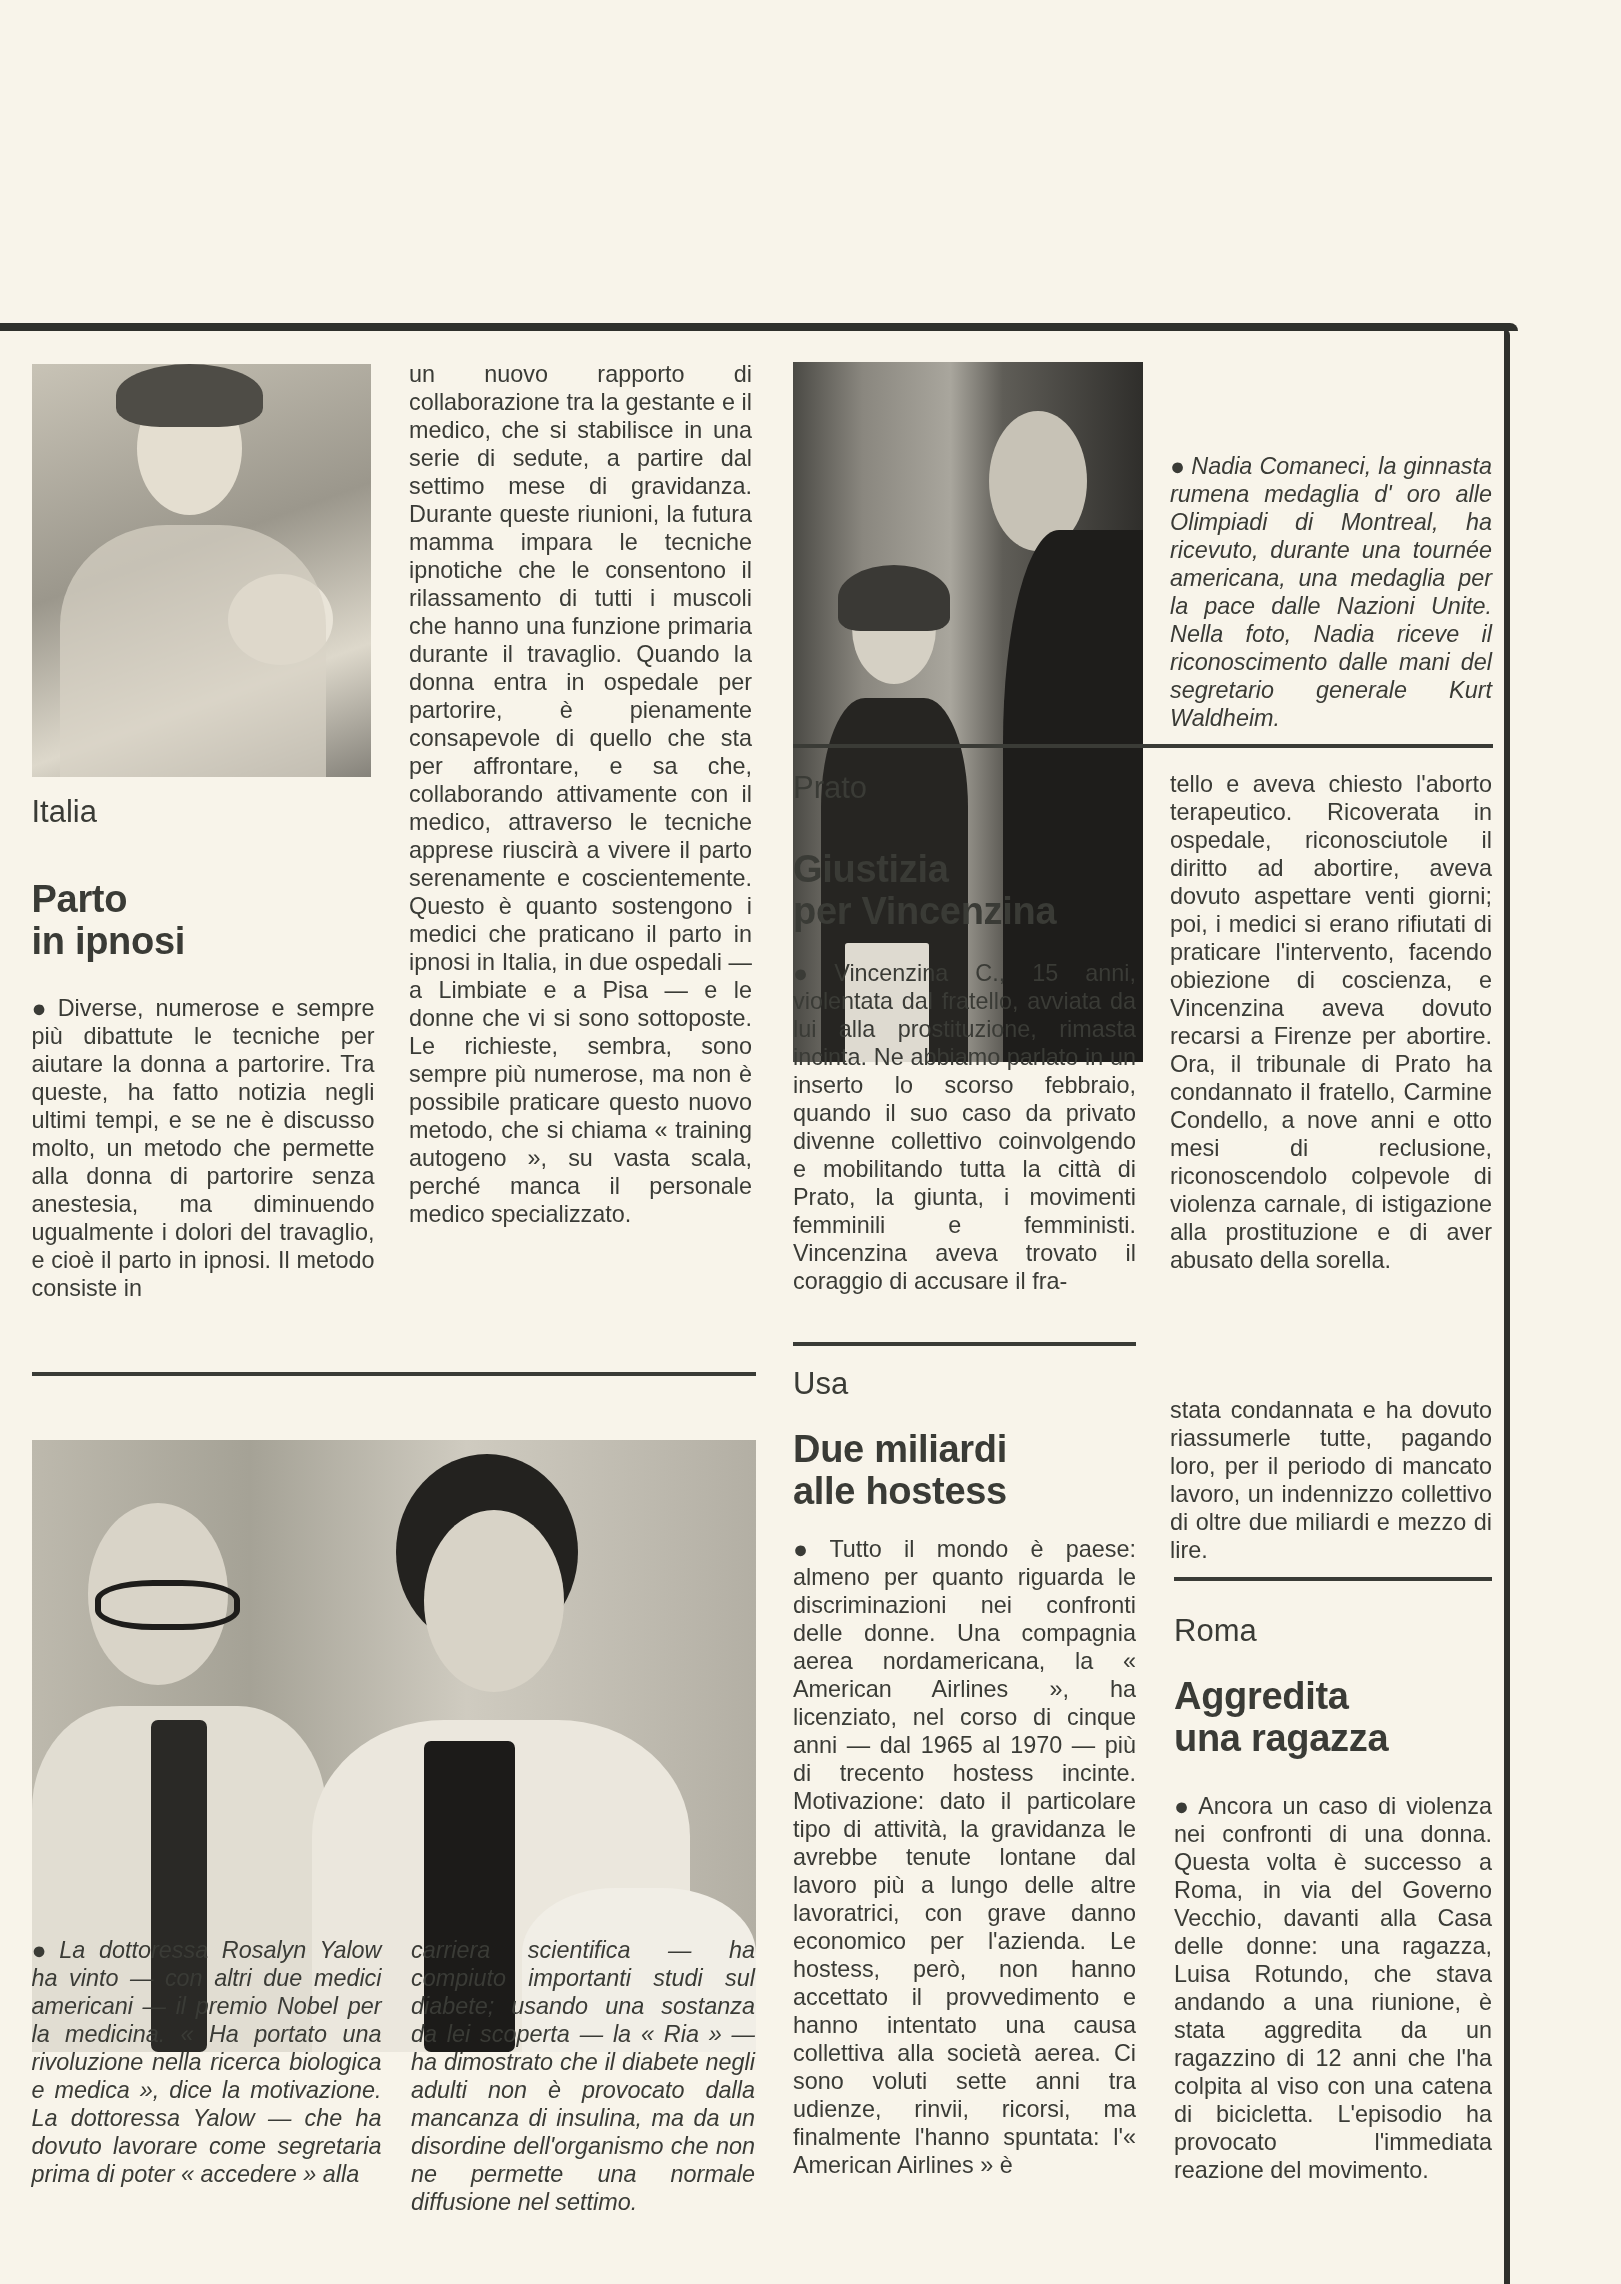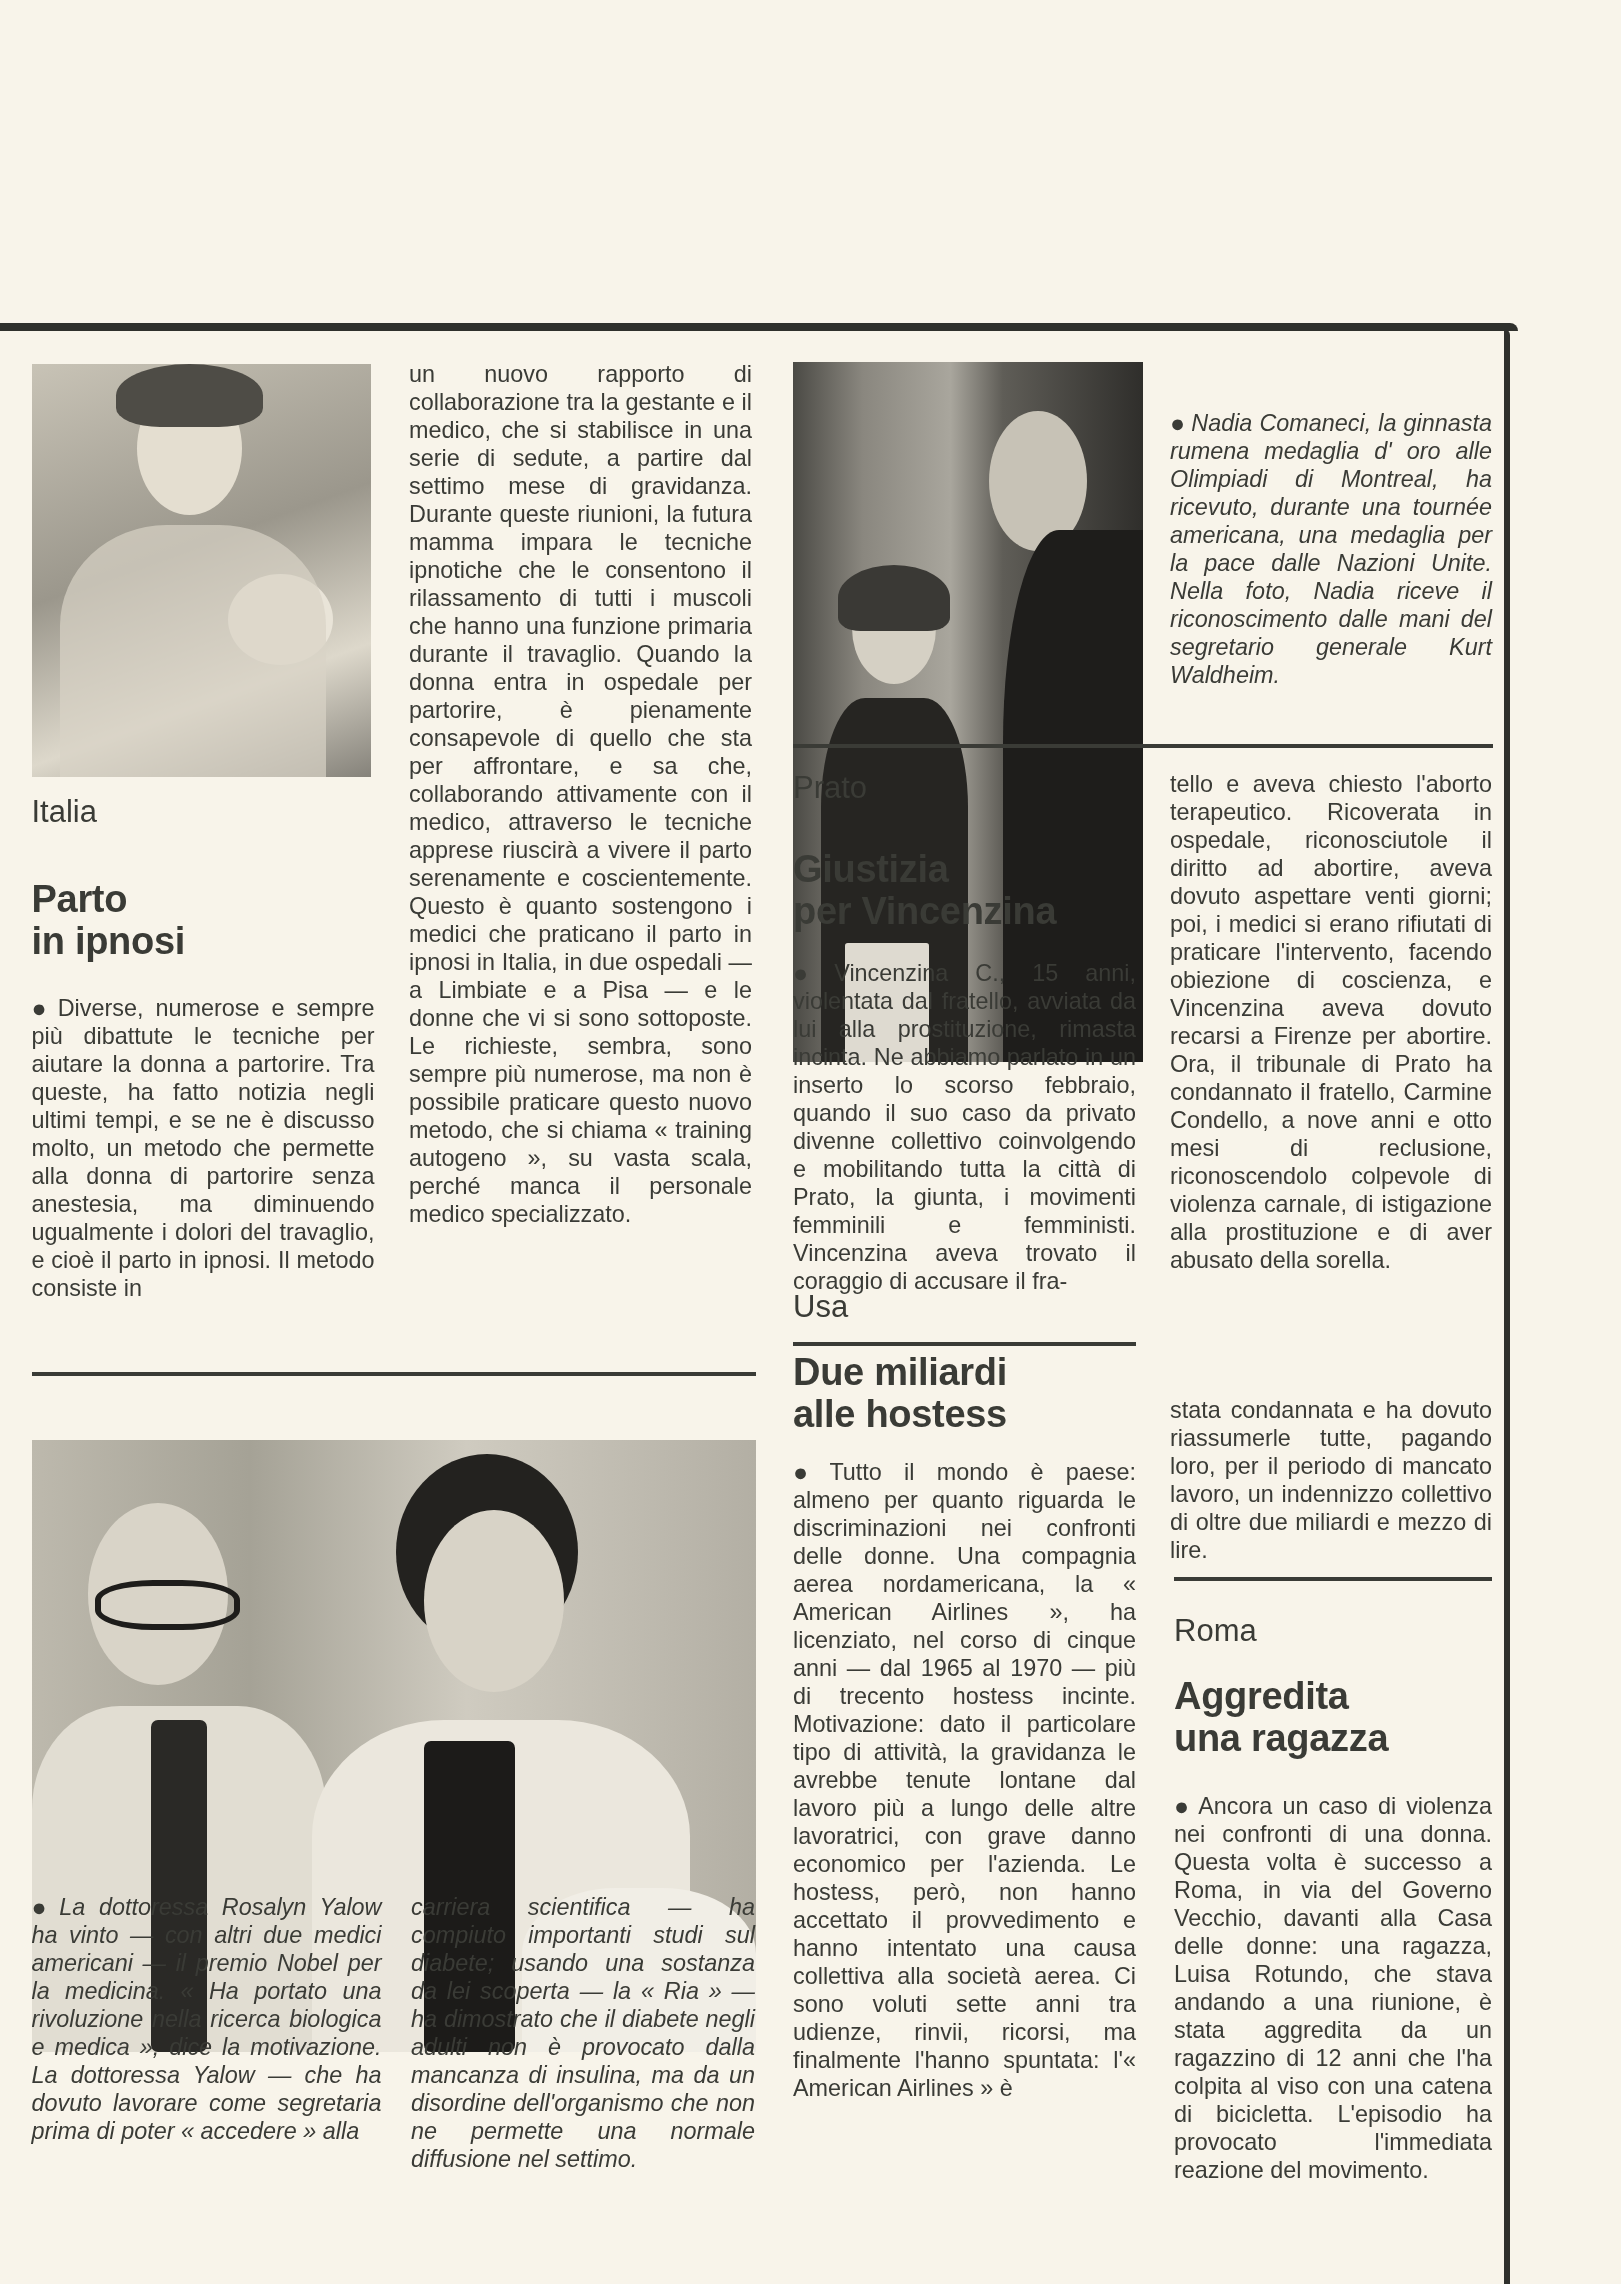--- a/index.html
+++ b/index.html
@@ -21,21 +21,21 @@
   .rule { height: 3.5px; background: #3a3b36; }
   .photo {
     background: linear-gradient(135deg, #9d9c95 0%, #6b6a64 40%, #c9c7bf 70%, #55544f 100%);
     overflow: hidden;
   }
   .photo .shape { position: absolute; border-radius: 50%; }
   .body-text {
     font-size: 23.4px; line-height: 28px; text-align: justify;
     hyphens: manual;
   }
-  .italic { font-style: italic; }
+  .italic { font-style: italic; margin-top: 43px; }
   .kicker { font-size: 31px; line-height: 35px; font-weight: normal; }
   .headline { font-size: 38px; line-height: 42px; font-weight: bold; letter-spacing: -0.3px; }
   .bullet { font-size: 25px; vertical-align: -0.7px; margin-right: 5.6px; }
   p { margin: 0; }
 </style>
 </head>
 <body>
 
 <div class="abs frame-top"></div>
 <div class="abs frame-right"></div>
@@ -100,21 +100,21 @@
   <div class="shape" style="left:280px; top:280px; width:378px; height:332px; background:#ebe7dd; border-radius:35% 35% 0 0;"></div>
   <div class="shape" style="left:392px; top:301px; width:91px; height:311px; background:#1c1b19; border-radius:7px;"></div>
   <div class="shape" style="left:490px; top:448px; width:234px; height:164px; background:#f1eee6; border-radius:40% 40% 0 0;"></div>
 </div>
 
 <div class="abs body-text italic" style="left:31.5px; top:1893px; width:350px;">
   <span class="bullet" style="font-style:normal;">●</span><span>La dottoressa Rosalyn Yalow ha vinto — con altri due medici americani — il premio Nobel per la medicina. « Ha portato una rivoluzione nella ricerca biologica e medica », dice la motivazione. La dottoressa Yalow — che ha dovuto lavorare come segretaria prima di poter « accedere » alla</span>
 </div>
 <div class="abs body-text italic" style="left:411px; top:1893px; width:344px;">carriera scientifica — ha compiuto importanti studi sul diabete; usando una sostanza da lei scoperta — la « Ria » — ha dimostrato che il diabete negli adulti non è provocato dalla mancanza di insulina, ma da un disordine dell'organismo che non ne permette una normale diffusione nel settimo.</div>
 
-<div class="abs" style="left:793px; top:1289px; width:343px;">
+<div class="abs" style="left:793px; top:1366px; width:343px;">
   <div class="kicker">Usa</div>
   <div class="headline" style="margin-top:26.6px;">
     <div>Due miliardi</div>
     <div>alle hostess</div>
   </div>
   <p class="body-text" style="margin-top:23px;">
     <span class="bullet">●</span><span>Tutto il mondo è paese: almeno per quanto riguarda le discriminazioni nei confronti delle donne. Una compagnia aerea nordamericana, la « American Airlines », ha licenziato, nel corso di cinque anni — dal 1965 al 1970 — più di trecento hostess incinte. Motivazione: dato il particolare tipo di attività, la gravidanza le avrebbe tenute lontane dal lavoro più a lungo delle altre lavoratrici, con grave danno economico per l'azienda. Le hostess, però, non hanno accettato il provvedimento e hanno intentato una causa collettiva alla società aerea. Ci sono voluti sette anni tra udienze, rinvii, ricorsi, ma finalmente l'hanno spuntata: l'« American Airlines » è</span>
   </p>
 </div>
 <div class="abs body-text" style="left:1170px; top:1396px; width:322px;">stata condannata e ha dovuto riassumerle tutte, pagando loro, per il periodo di mancato lavoro, un indennizzo collettivo di oltre due miliardi e mezzo di lire.</div>

